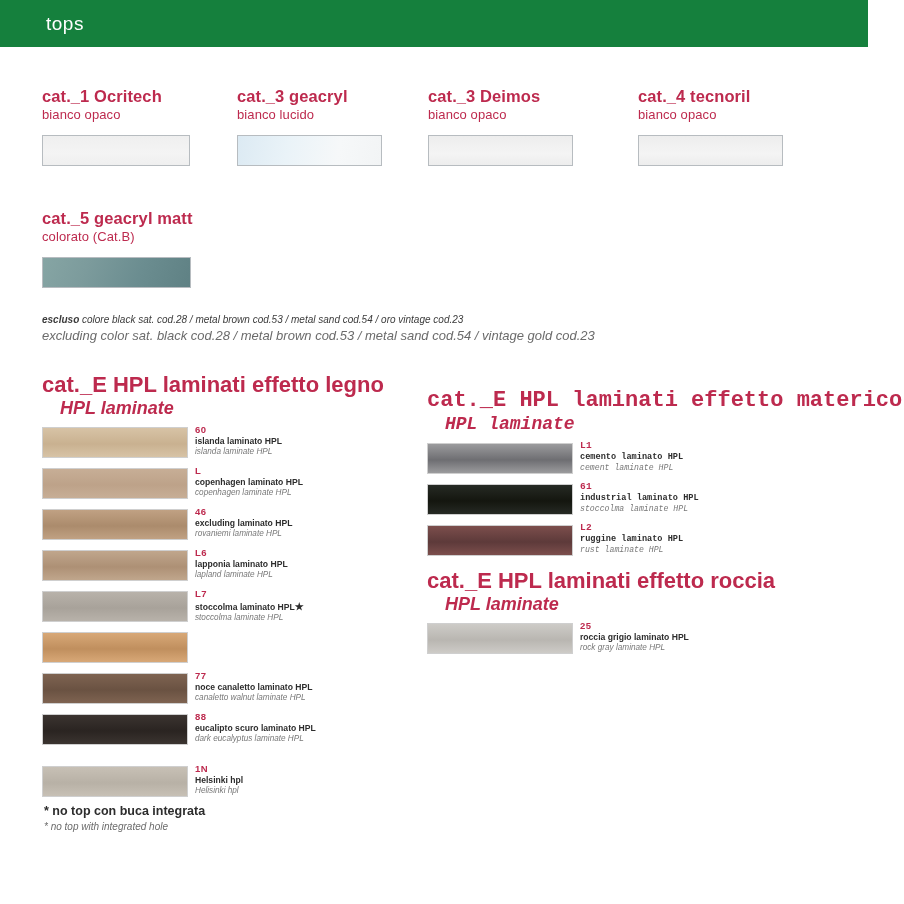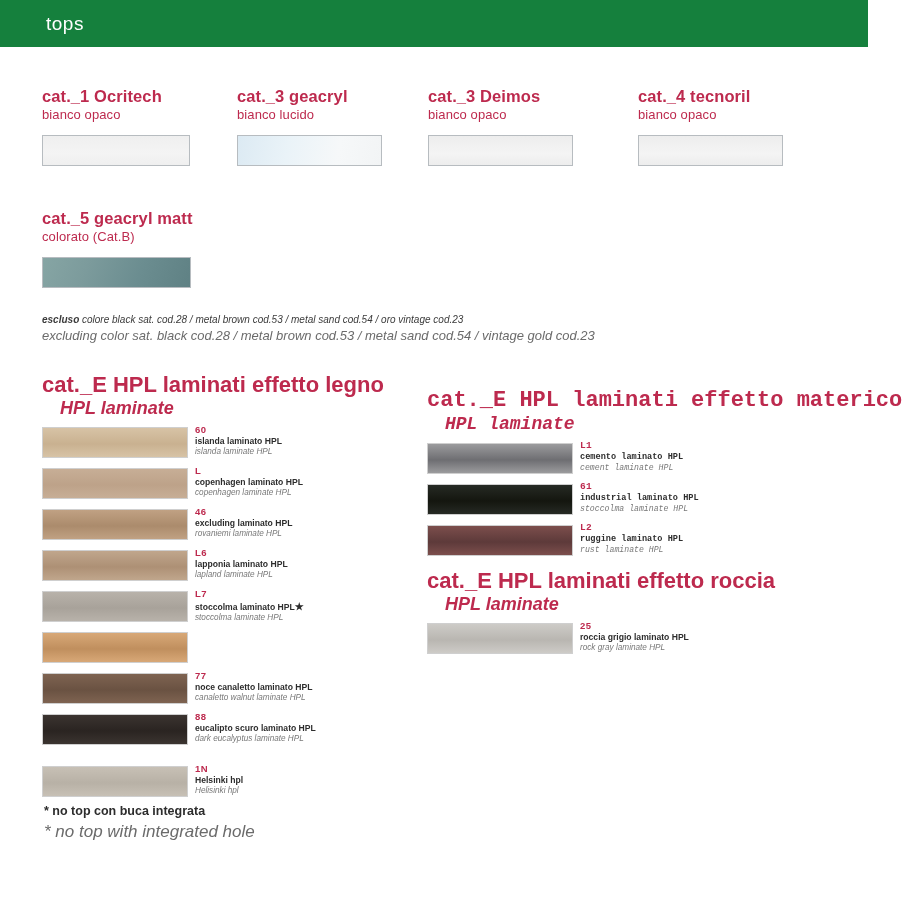--- a/index.html
+++ b/index.html
@@ -64,21 +64,21 @@
   }
   .sinfo{position:absolute;left:153px;top:-3px;}
   .scode{color:#bd2a4e;font-size:9.5px;font-weight:700;line-height:1.25;letter-spacing:.4px;}
   .sit{color:#2d2d2d;font-size:8.6px;font-weight:700;line-height:1.3;white-space:nowrap;}
   .sen{color:#787878;font-size:8.2px;font-style:italic;line-height:1.3;white-space:nowrap;}
   .star{font-size:10px;}
 
   
   .footnote{position:absolute;left:44px;top:802px;}
   .fn-it{font-size:12.5px;color:#2d2d2d;font-weight:700;line-height:1.45;white-space:nowrap;}
-  .fn-en{font-size:17px;color:#6b6b6b;font-style:italic;line-height:1.45;white-space:nowrap;}
+  .fn-en{font-size:10px;color:#6b6b6b;font-style:italic;line-height:1.45;white-space:nowrap;}
 </style>
 </head>
 <body>
 
 <div class="header-bar">
   <div class="header-title">tops</div>
 </div>
 
 <div class="solid-row" id="solid-row">
     <div class="solid-card" style="left: 0px;">

